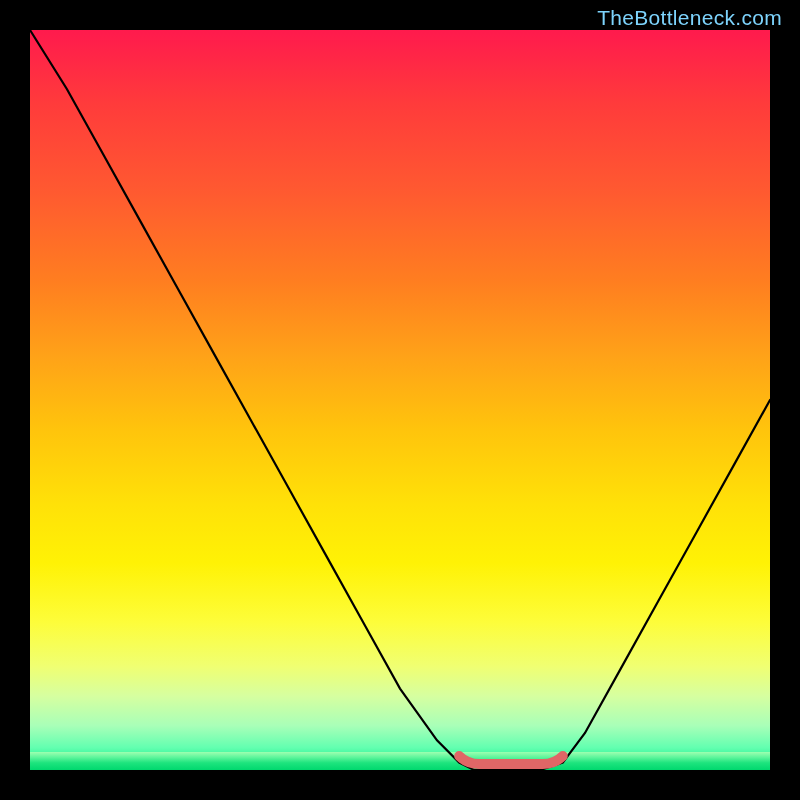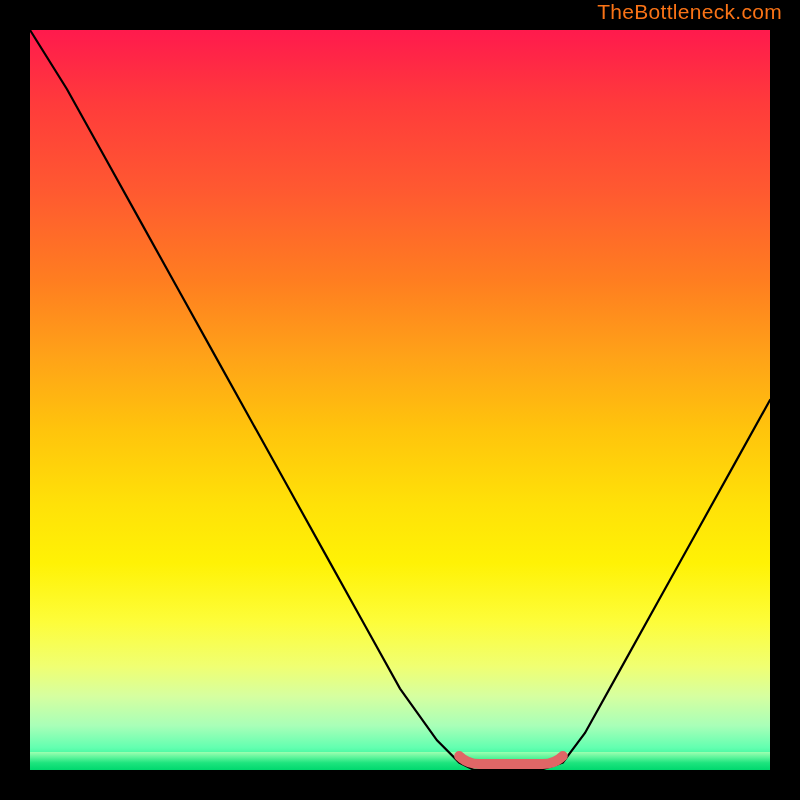--- a/index.html
+++ b/index.html
@@ -49,23 +49,23 @@
     height: 18px;
     background: linear-gradient(to bottom,
       #9dffb0 0%,
       #5cf59b 30%,
       #1ee47e 60%,
       #00d86e 100%
     );
   }
   .watermark {
     position: absolute;
-    top: 0;
+    top: 6px;
     right: 18px;
-    color: #f97316;
+    color: #7dd3fc;
     font-size: 21px;
     letter-spacing: 0.3px;
     user-select: none;
   }
   svg.curve {
     position: absolute;
     left: 0;
     top: 0;
     width: 100%;
     height: 100%;

